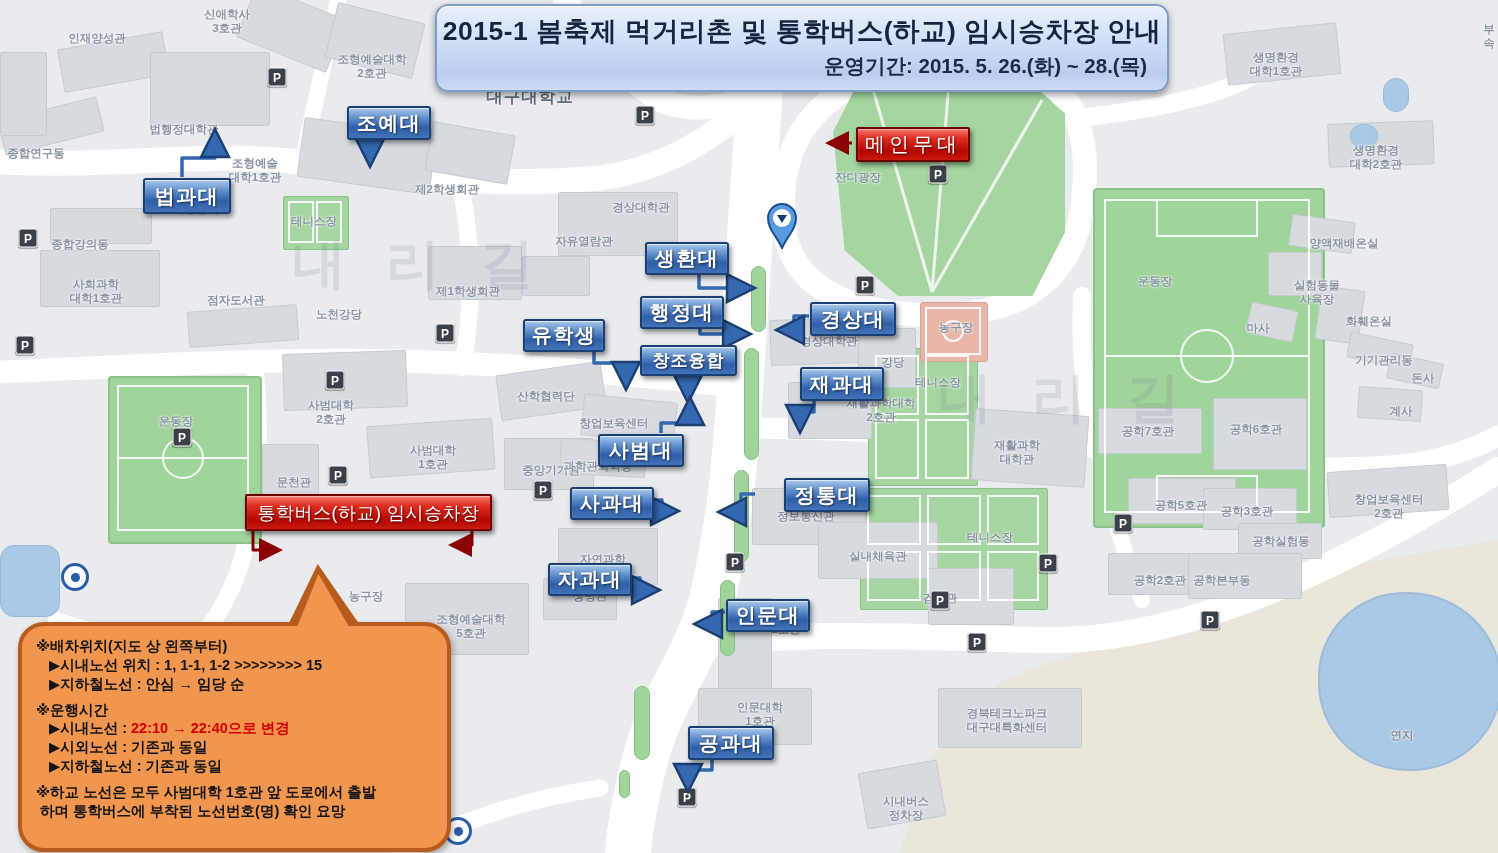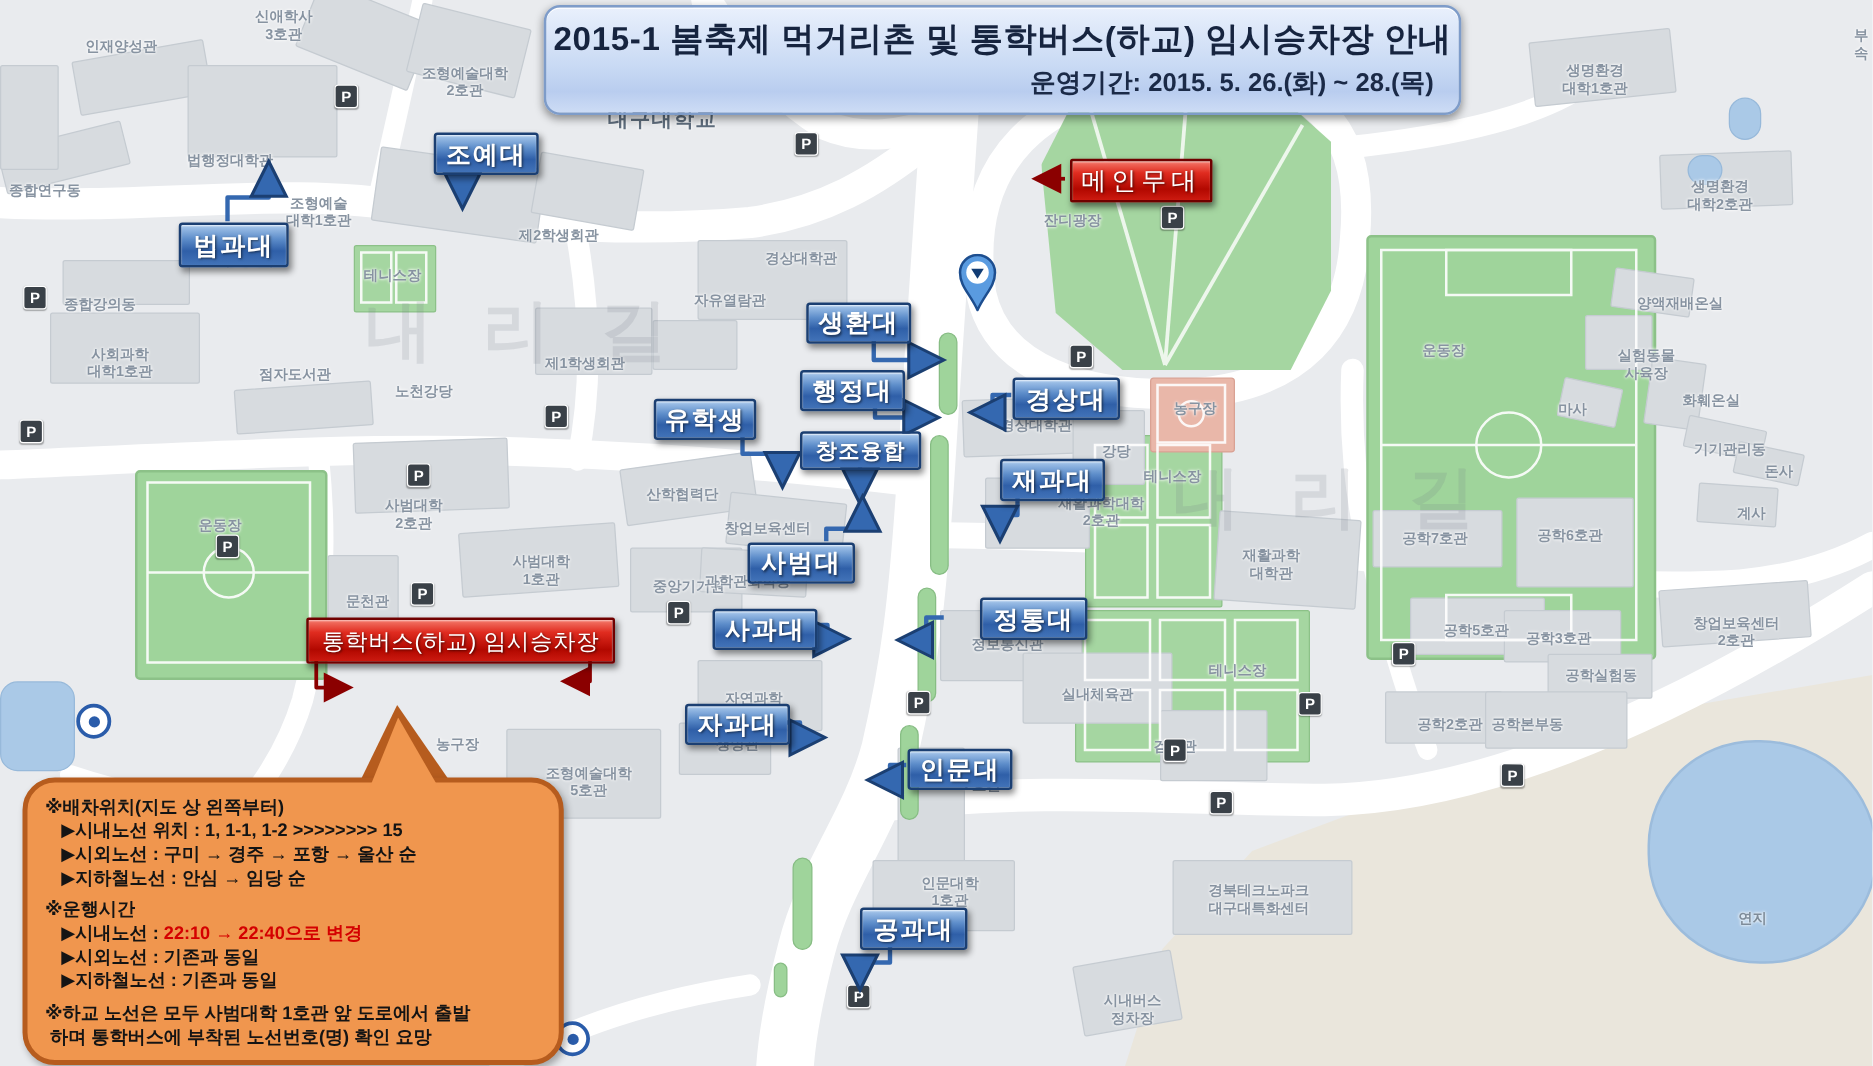--- a/index.html
+++ b/index.html
@@ -167,21 +167,20 @@
     <div class="btitle">2015-1 봄축제 먹거리촌 및 통학버스(하교) 임시승차장 안내</div>
     <div class="bsub">운영기간: 2015. 5. 26.(화) ~ 28.(목)</div>
   </div>
 
   <div id="notice-tail-border"></div>
   <div id="notice-bubble">
     <div id="notice-text">
         <div class="nsec">
           <div class="nhead">※배차위치(지도 상 왼쪽부터)</div>
           <div class="nitem">▶시내노선 위치 : 1, 1-1, 1-2 &gt;&gt;&gt;&gt;&gt;&gt;&gt;&gt; 15</div>
-          <div class="nitem">▶시외노선 : 구미 → 경주 → 포항 → 울산 순</div>
           <div class="nitem">▶지하철노선 : 안심 → 임당 순</div>
         </div>
         <div class="nsec">
           <div class="nhead">※운행시간</div>
           <div class="nitem">▶시내노선 : <span class="nred">22:10 → 22:40으로 변경</span></div>
           <div class="nitem">▶시외노선 : 기존과 동일</div>
           <div class="nitem">▶지하철노선 : 기존과 동일</div>
         </div>
         <div class="nsec">
           <div class="nhead">※하교 노선은 모두 사범대학 1호관 앞 도로에서 출발

